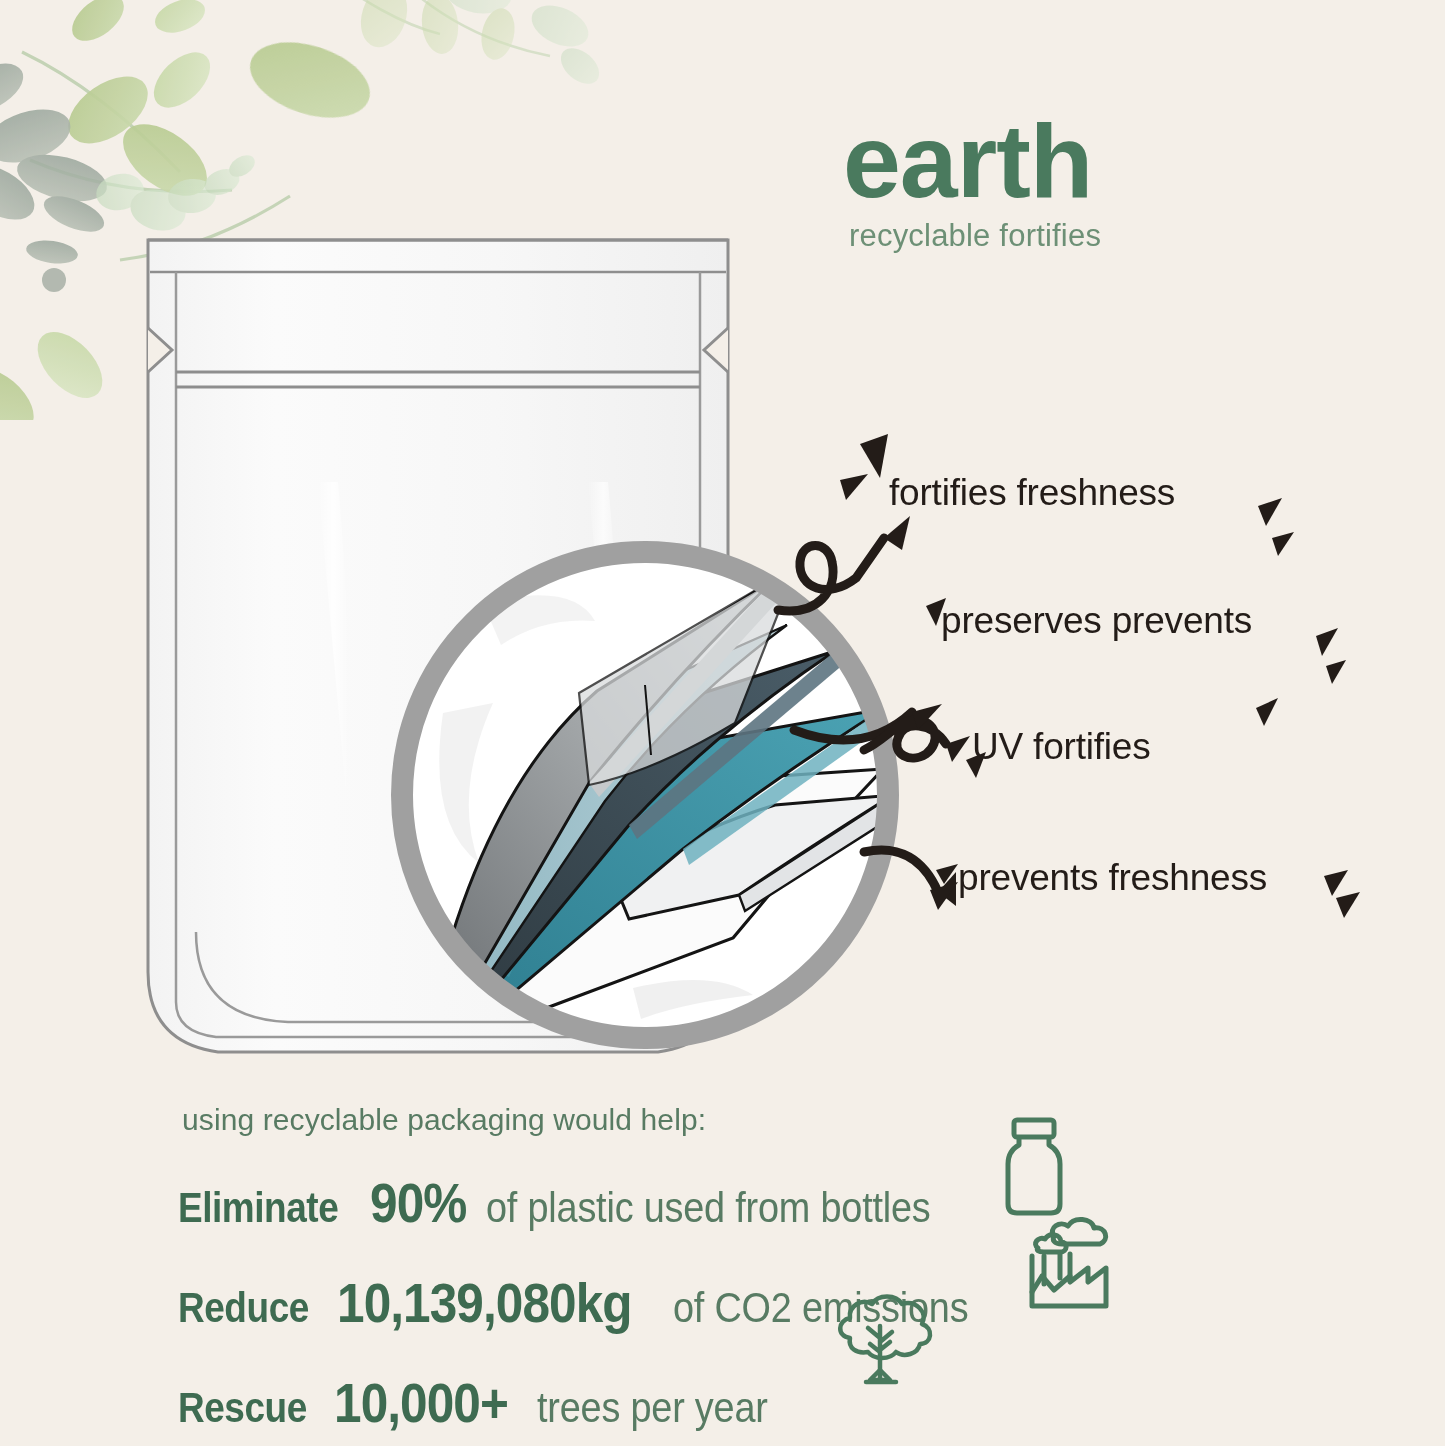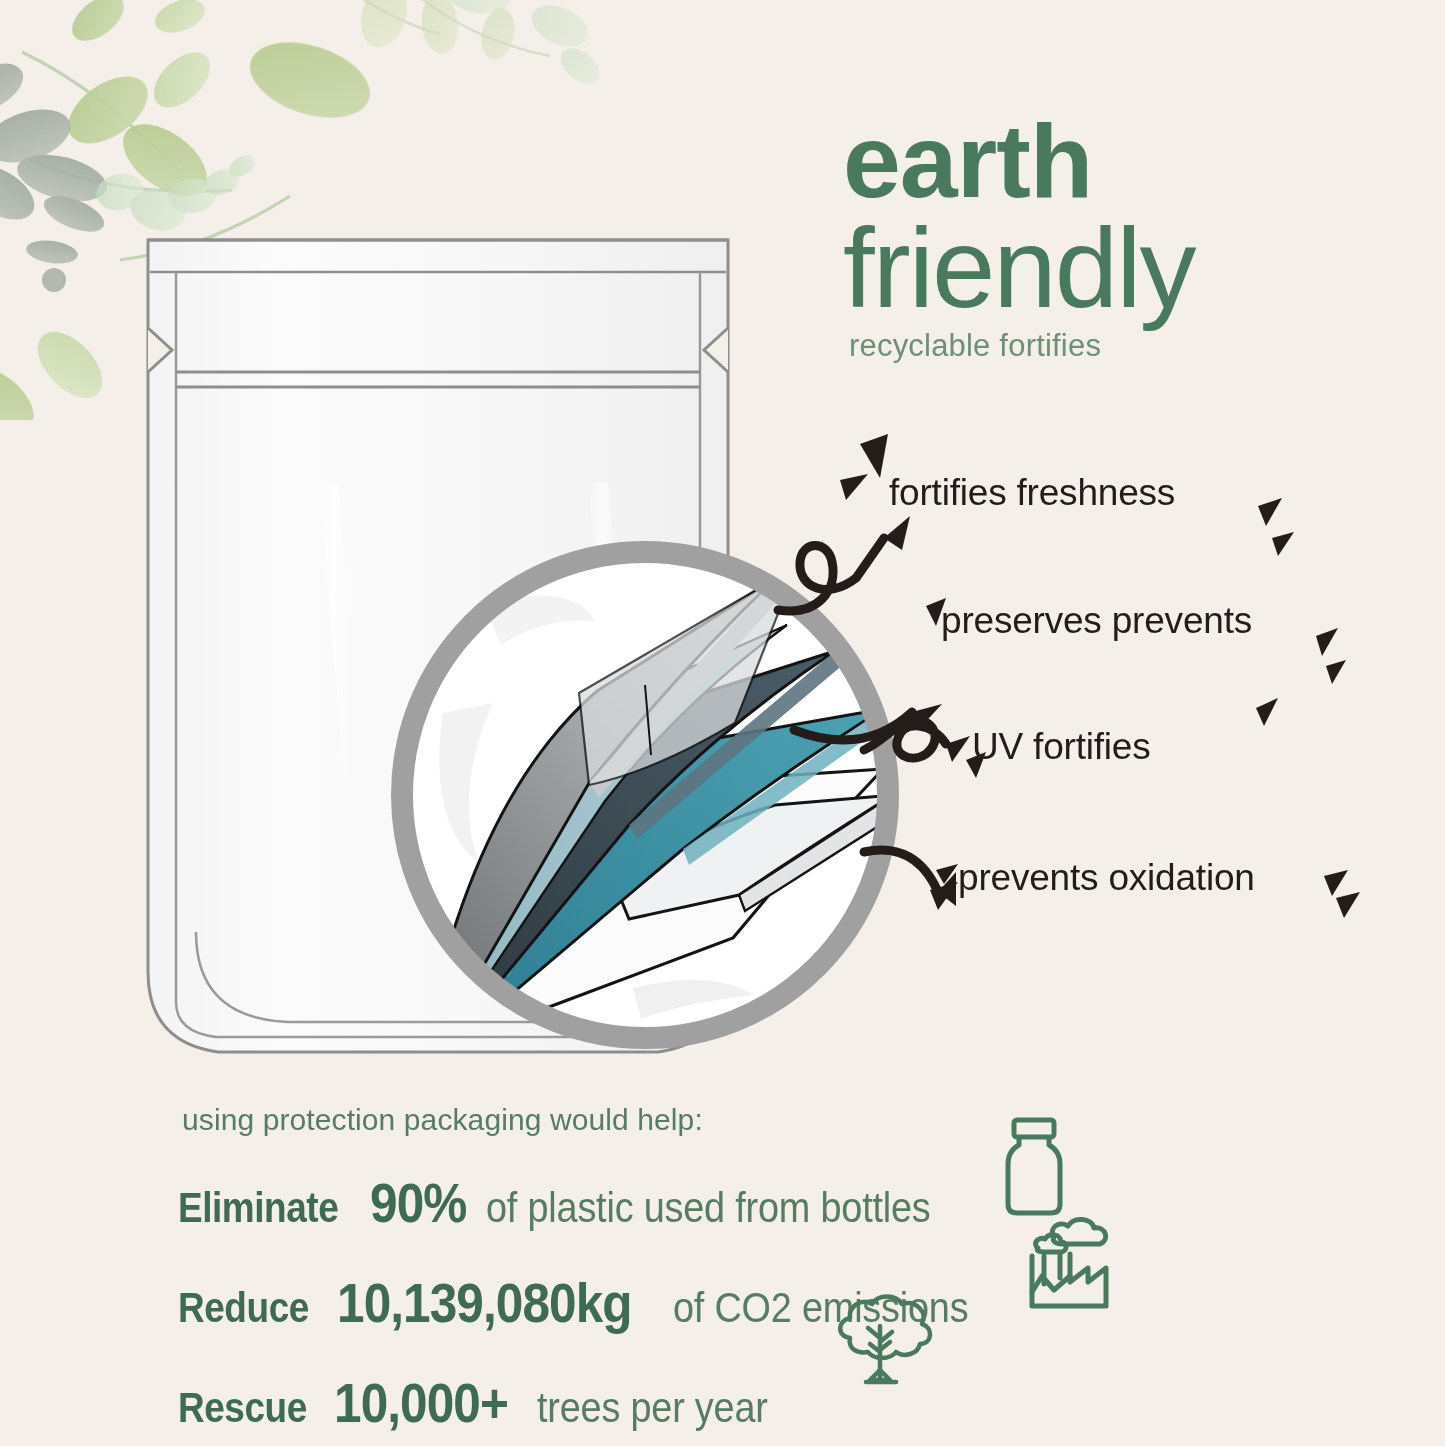--- a/index.html
+++ b/index.html
@@ -339,31 +339,30 @@
 
   <svg class="callout-svg" style="left:1318px; top:870px; width:60px; height:50px;" viewBox="0 0 60 50" xmlns="http://www.w3.org/2000/svg">
     <g fill="#231c18">
       <path d="M6,6 L30,0 L14,26 Z"></path>
       <path d="M18,28 L42,22 L26,48 Z"></path>
     </g>
   </svg>
 
   <div id="headline">
     <div class="hl-earth">earth</div>
-    <div class="hl-friendly">friendly</div>
     <div class="hl-sub">recyclable fortifies</div>
   </div>
 
   <div class="feature-label" id="feat-0">fortifies freshness</div>
   <div class="feature-label" id="feat-1">preserves prevents</div>
   <div class="feature-label" id="feat-2">UV fortifies</div>
-  <div class="feature-label" id="feat-3">prevents oxidation</div>
+  <div class="feature-label" id="feat-3">prevents freshness</div>
 
   <div id="stats">
-    <div class="stats-intro">using protection packaging would help:</div>
+    <div class="stats-intro">using recyclable packaging would help:</div>
 
     <div class="stat-row">
       <span class="stat-verb">Eliminate</span>
       <span class="stat-number">90%</span>
       <span class="stat-tail">of plastic used from bottles</span>
     </div>
 
     <div class="stat-row">
       <span class="stat-verb">Reduce</span>
       <span class="stat-number">10,139,080kg</span>

